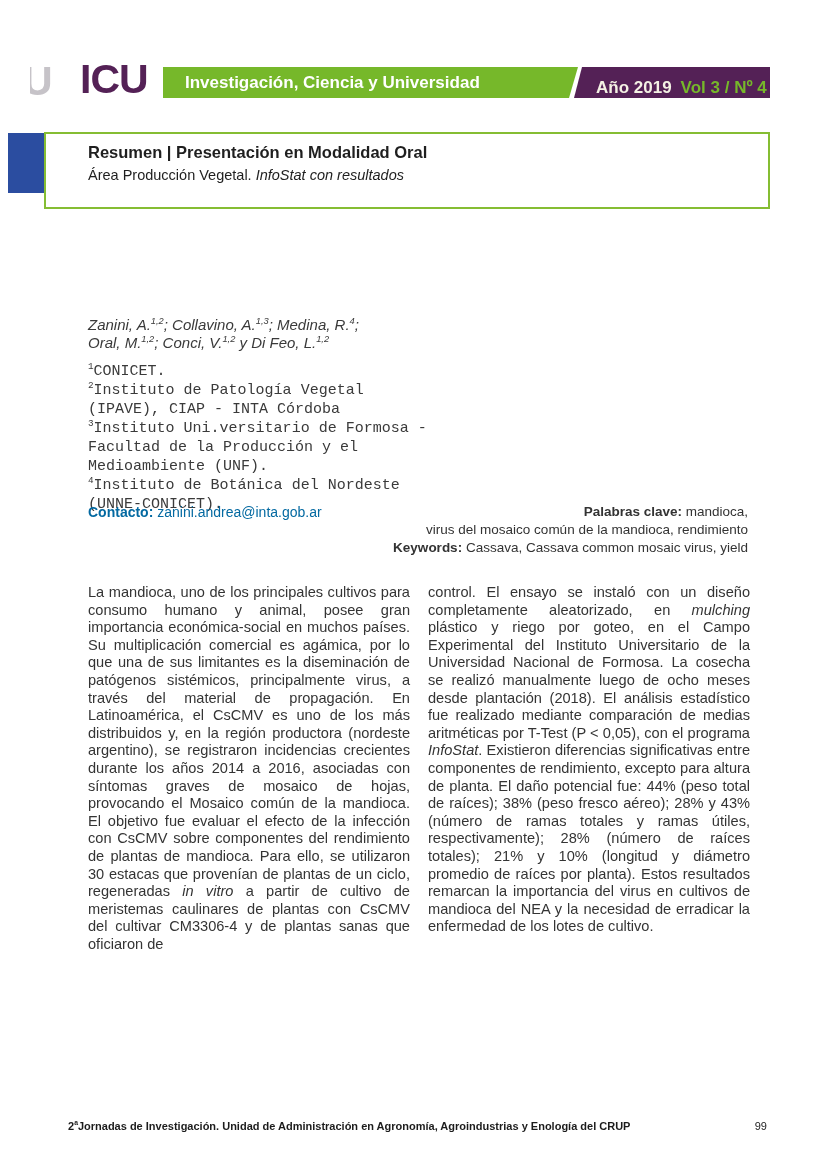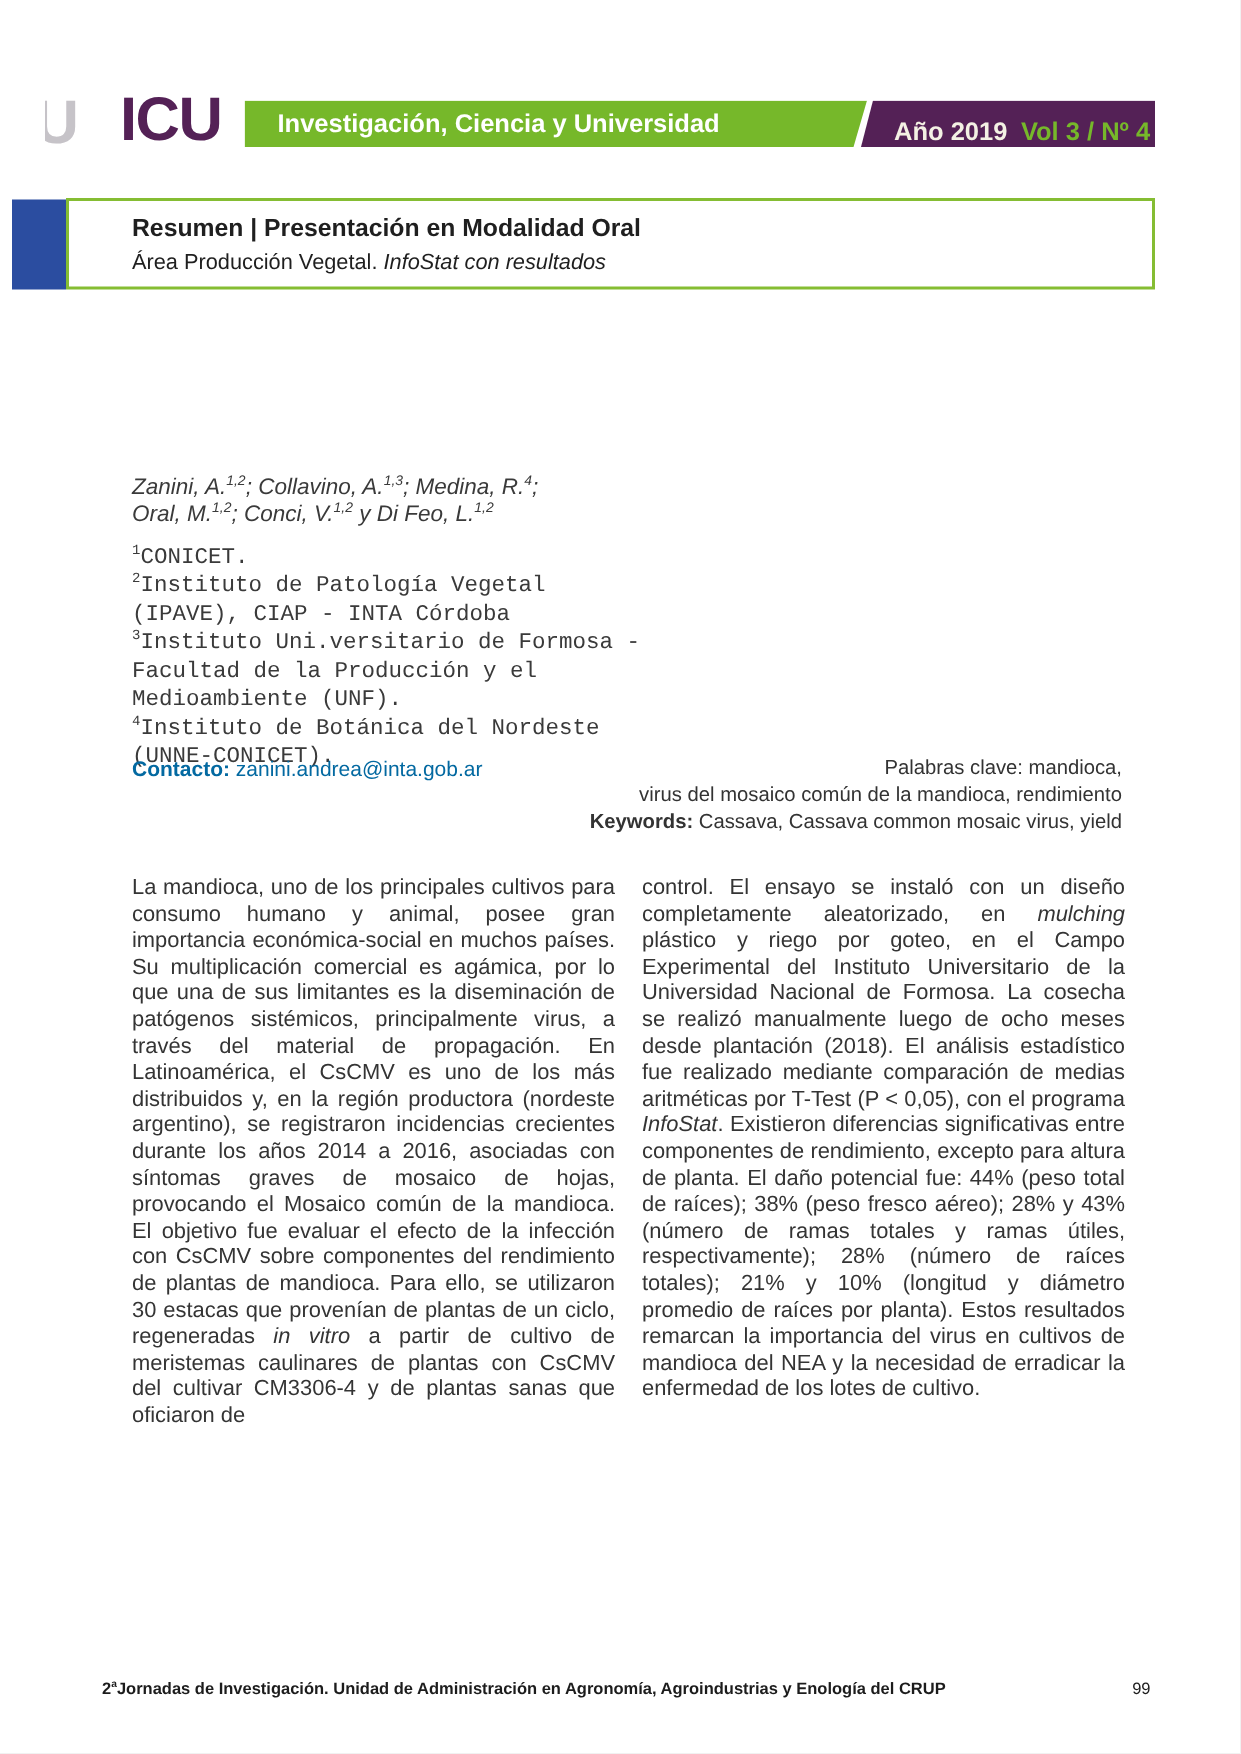--- a/index.html
+++ b/index.html
@@ -24,21 +24,21 @@
   .band-purple{
     position:absolute; right:0; top:0; bottom:0; width:200px; background:#542156;
     clip-path:polygon(12px 0,100% 0,100% 100%,4px 100%);
     display:flex; align-items:flex-end; padding-left:26px; box-sizing:border-box; gap:9px;
   }
   .band-purple .yr{color:#f4f1e4; font-weight:bold; font-size:17px;}
   .band-purple .vol{color:#76b82a; font-weight:bold; font-size:17px;}
   
   .blue-block{position:absolute; left:8px; top:133px; width:36px; height:60px; background:#2b4da0;}
   .res-box{
-    position:absolute; left:44px; top:132px; width:726px; height:61px; box-sizing:border-box;
+    position:absolute; left:44px; top:132px; width:726px; height:77px; box-sizing:border-box;
     border:2px solid #85bd33; background:#fff; padding:9px 10px 0 42px;
   }
   .res-line1{font-size:16.5px; font-weight:bold; color:#1f1f1f; margin-bottom:5px;}
   .res-line2{font-size:14.5px; color:#1f1f1f;}
   
   .art-title{position:absolute; left:88px; top:227px; width:685px; font-size:20.5px; font-weight:bold; color:#572a5c; line-height:27px;}
   .authors{position:absolute; left:88px; top:316px; font-size:15px; font-style:italic; color:#3a3a3a; line-height:17.5px;}
   .affils{position:absolute; left:88px; top:362px; width:350px; font-size:15px; color:#3a3a3a; line-height:19px;font-family:Liberation Mono, monospace;}
   .contact{position:absolute; left:88px; top:504px; font-size:14px; color:#0369a1;}
   .kw{position:absolute; right:79px; top:503px; width:460px; text-align:right; font-size:13.5px; color:#333333; line-height:18px;}
@@ -85,21 +85,21 @@
   <div class="affils">
     <div><sup>1</sup><span>CONICET.</span></div>
     <div><sup>2</sup><span>Instituto de Patología Vegetal (IPAVE), CIAP - INTA Córdoba</span></div>
     <div><sup>3</sup><span>Instituto Uni.versitario de Formosa - Facultad de la Producción y el Medioambiente (UNF).</span></div>
     <div><sup>4</sup><span>Instituto de Botánica del Nordeste (UNNE-CONICET).</span></div>
   </div>
 
   <div class="contact"><span style="font-weight: bold;">Contacto:</span><span> zanini.andrea@inta.gob.ar</span></div>
 
   <div class="kw">
-    <div><span style="font-weight: normal;">Palabras clave:</span><span> mandioca,</span></div>
+    <div><span style="font-weight: bold;">Palabras clave:</span><span> mandioca,</span></div>
     <div><span>virus del mosaico común de la mandioca, rendimiento</span></div>
     <div><span style="font-weight: bold;">Keywords:</span><span> Cassava, Cassava common mosaic virus, yield</span></div>
   </div>
 
   <div class="colL"><span>La mandioca, uno de los principales cultivos para consumo humano y animal, posee gran importancia económica-social en muchos países. Su multiplicación comercial es agámica, por lo que una de sus limitantes es la diseminación de patógenos sistémicos, principalmente virus, a través del material de propagación. En Latinoamérica, el CsCMV es uno de los más distribuidos y, en la región productora (nordeste argentino), se registraron incidencias crecientes durante los años 2014 a 2016, asociadas con síntomas graves de mosaico de hojas, provocando el Mosaico común de la mandioca. El objetivo fue evaluar el efecto de la infección con CsCMV sobre componentes del rendimiento de plantas de mandioca. Para ello, se utilizaron 30 estacas que provenían de plantas de un ciclo, regeneradas </span><span class="it">in vitro</span><span> a partir de cultivo de meristemas caulinares de plantas con CsCMV del cultivar CM3306-4 y de plantas sanas que oficiaron de</span></div>
   <div class="colR"><span>control. El ensayo se instaló con un diseño completamente aleatorizado, en </span><span class="it">mulching</span><span> plástico y riego por goteo, en el Campo Experimental del Instituto Universitario de la Universidad Nacional de Formosa. La cosecha se realizó manualmente luego de ocho meses desde plantación (2018). El análisis estadístico fue realizado mediante comparación de medias aritméticas por T-Test (P &lt; 0,05), con el programa </span><span class="it">InfoStat</span><span>. Existieron diferencias significativas entre componentes de rendimiento, excepto para altura de planta. El daño potencial fue: 44% (peso total de raíces); 38% (peso fresco aéreo); 28% y 43% (número de ramas totales y ramas útiles, respectivamente); 28% (número de raíces totales); 21% y 10% (longitud y diámetro promedio de raíces por planta). Estos resultados remarcan la importancia del virus en cultivos de mandioca del NEA y la necesidad de erradicar la enfermedad de los lotes de cultivo.</span></div>
 
   <div class="footer-text"><span>2</span><sup>a</sup><span>Jornadas de Investigación. Unidad de Administración en Agronomía, Agroindustrias y Enología del CRUP</span></div>
   <div class="page-num">99</div>
 

